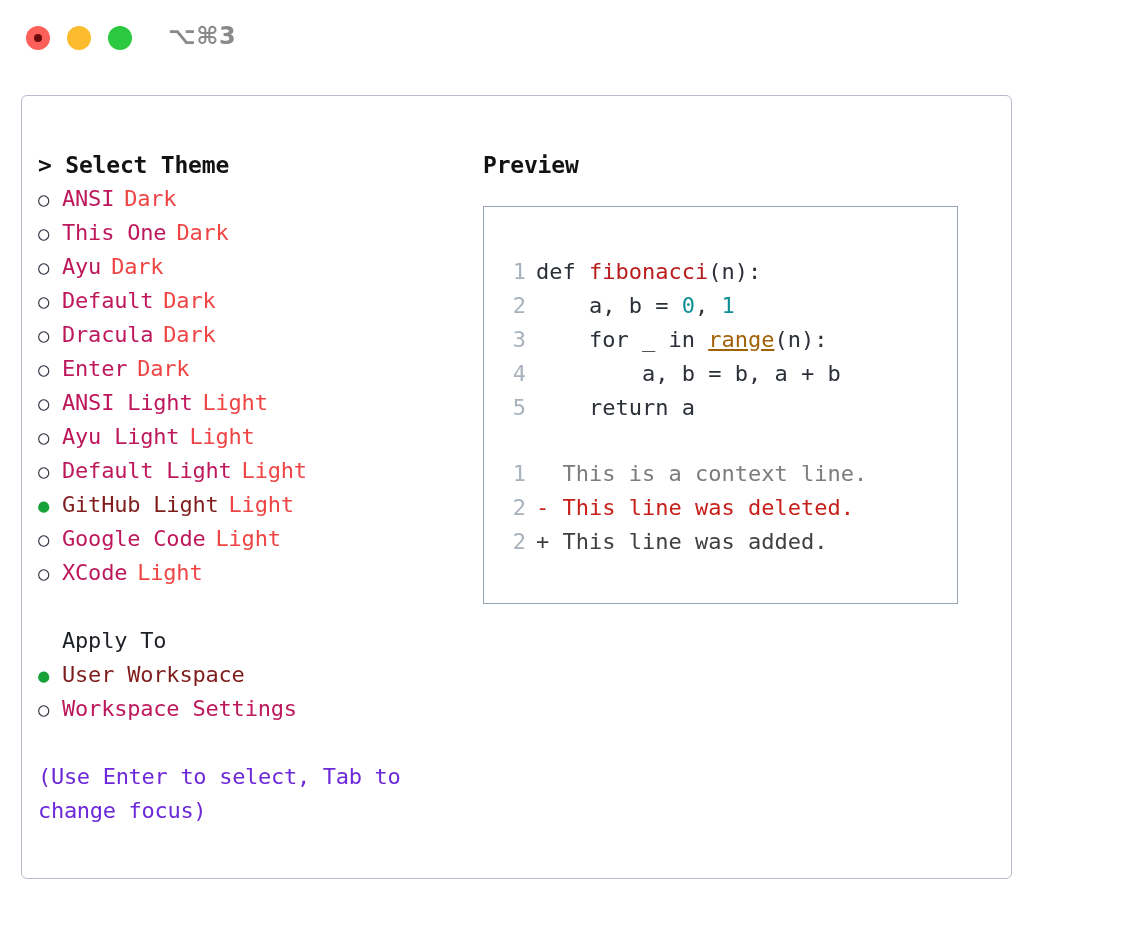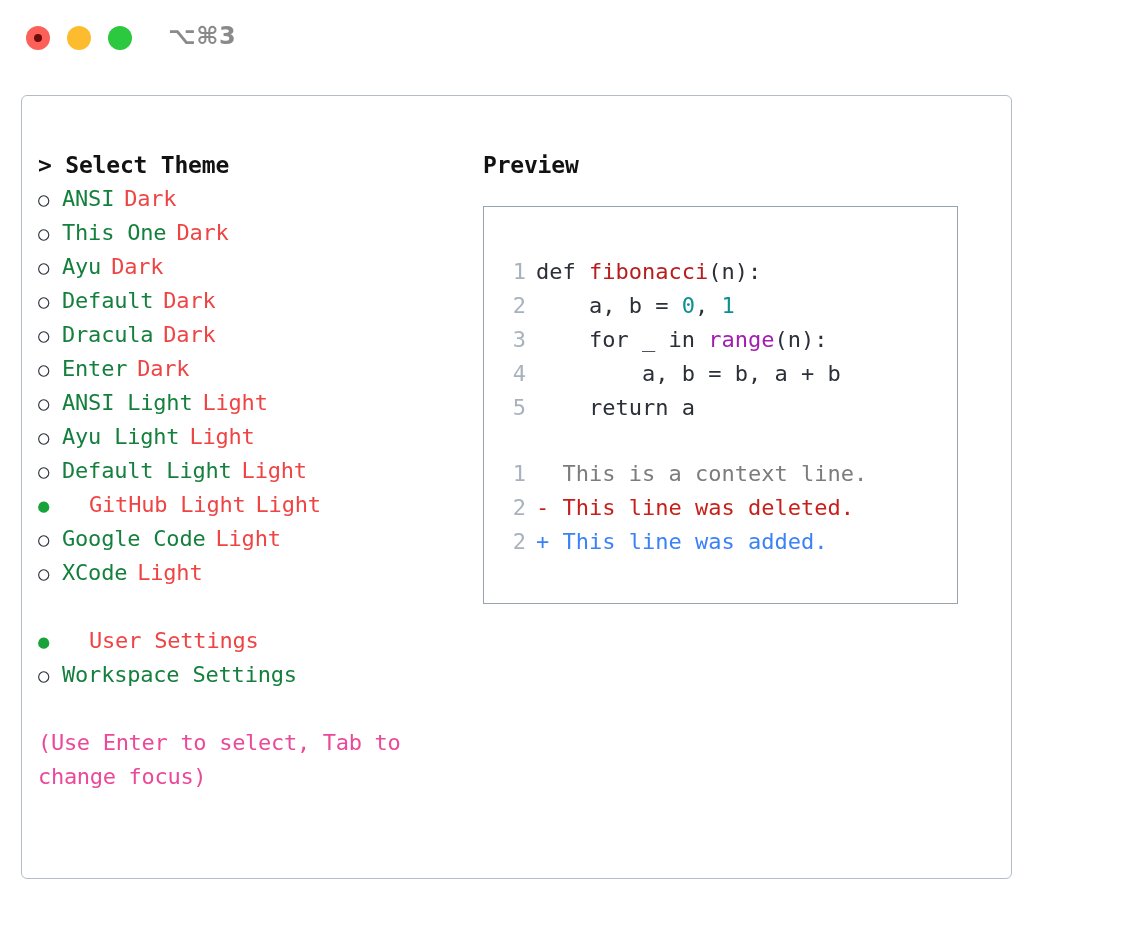--- a/index.html
+++ b/index.html
@@ -117,41 +117,41 @@
     letter-spacing: -0.2px;
   }
   .bullet {
     width: 24px;
     flex: 0 0 24px;
     font-size: 19px;
     color: #2f3440;
     line-height: 34px;
   }
   .opt-row.selected .bullet { color: #18a23a; }
-  .opt-label { color: #15803d; }
-  .opt-row.selected .opt-label { color: #ef4444; margin-left: 27px; }
+  .opt-label { color: #be185d; }
+  .opt-row.selected .opt-label { color: #7f1d1d; }
   .opt-tag {
     color: #ef4444;
     margin-left: 10px;
   }
 
   .apply-block { margin-top: 34px; }
   .apply-title {
     font-size: 22px;
     color: #1d2127;
     line-height: 34px;
     white-space: pre;
     padding-left: 24px;
     letter-spacing: -0.2px;
   }
 
   .hint {
     margin-top: 34px;
     font-size: 22px;
-    color: #ec4899;
+    color: #6d28d9;
     line-height: 34px;
     width: 410px;
     letter-spacing: -0.3px;
   }
 
   
   .right-col {
     position: absolute;
     left: 461px;
     top: 52px;
@@ -187,34 +187,34 @@
   .ln {
     display: inline-block;
     width: 24px;
     text-align: right;
     color: #a8b2bd;
     flex: 0 0 24px;
   }
   .ctext { padding-left: 10px; color: #2b2f38; }
   .tok-fn   { color: #b91c1c; }
   .tok-num  { color: #0d8f94; }
-  .tok-call { color: #a21caf; }
+  .tok-call { color: #a16207; text-decoration: underline; }
 
   .diff {
     position: absolute;
     left: 18px;
     top: 250px;
     font-size: 22px;
     line-height: 34px;
     white-space: pre;
   }
   .diff .ctext { padding-left: 10px; }
   .d-ctx { color: #7c7c7c; }
   .d-del { color: #c7201b; text-align: right; }
-  .d-add { color: #3b82f6; }
+  .d-add { color: #404040; }
 </style>
 </head>
 <body>
 
 <div class="window">
 
   <div class="titlebar">
     <div class="lights">
       <span class="light red"></span>
       <span class="light yellow"></span>
@@ -239,22 +239,23 @@
             <li class="opt-row"><span class="bullet">○</span><span class="opt-label">Enter</span><span class="opt-tag">Dark</span></li>
             <li class="opt-row"><span class="bullet">○</span><span class="opt-label">ANSI Light</span><span class="opt-tag">Light</span></li>
             <li class="opt-row"><span class="bullet">○</span><span class="opt-label">Ayu Light</span><span class="opt-tag">Light</span></li>
             <li class="opt-row"><span class="bullet">○</span><span class="opt-label">Default Light</span><span class="opt-tag">Light</span></li>
             <li class="opt-row selected"><span class="bullet">●</span><span class="opt-label">GitHub Light</span><span class="opt-tag">Light</span></li>
             <li class="opt-row"><span class="bullet">○</span><span class="opt-label">Google Code</span><span class="opt-tag">Light</span></li>
             <li class="opt-row"><span class="bullet">○</span><span class="opt-label">XCode</span><span class="opt-tag">Light</span></li>
           </ul>
 
         <div class="apply-block">
+          <div class="apply-title">Apply To</div>
           <ul class="apply-list" id="apply-list">
-              <li class="opt-row selected"><span class="bullet">●</span><span class="opt-label">User Settings</span></li>
+              <li class="opt-row selected"><span class="bullet">●</span><span class="opt-label">User Workspace</span></li>
               <li class="opt-row"><span class="bullet">○</span><span class="opt-label">Workspace Settings</span></li>
             </ul>
         </div>
 
         <div class="hint">(Use Enter to select, Tab to change focus)</div>
       </div>
 
       <div class="right-col">
         <div class="preview-title">Preview</div>
 

